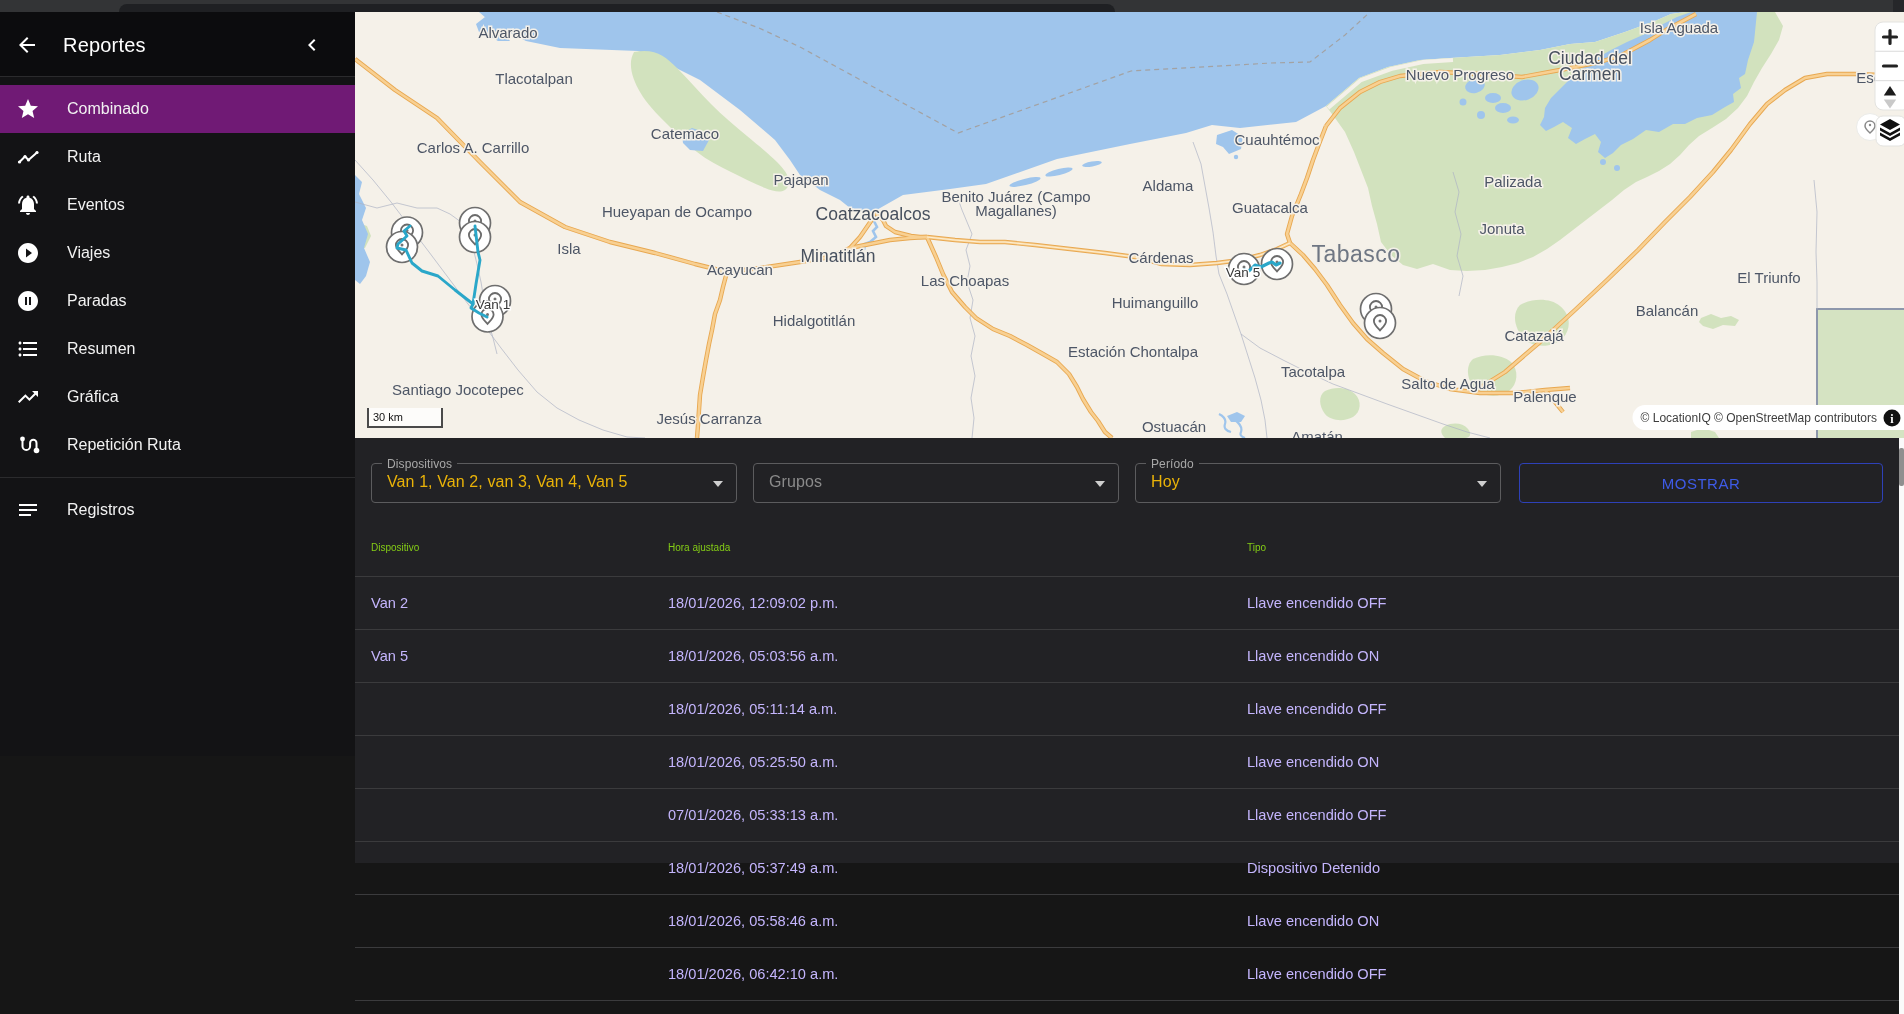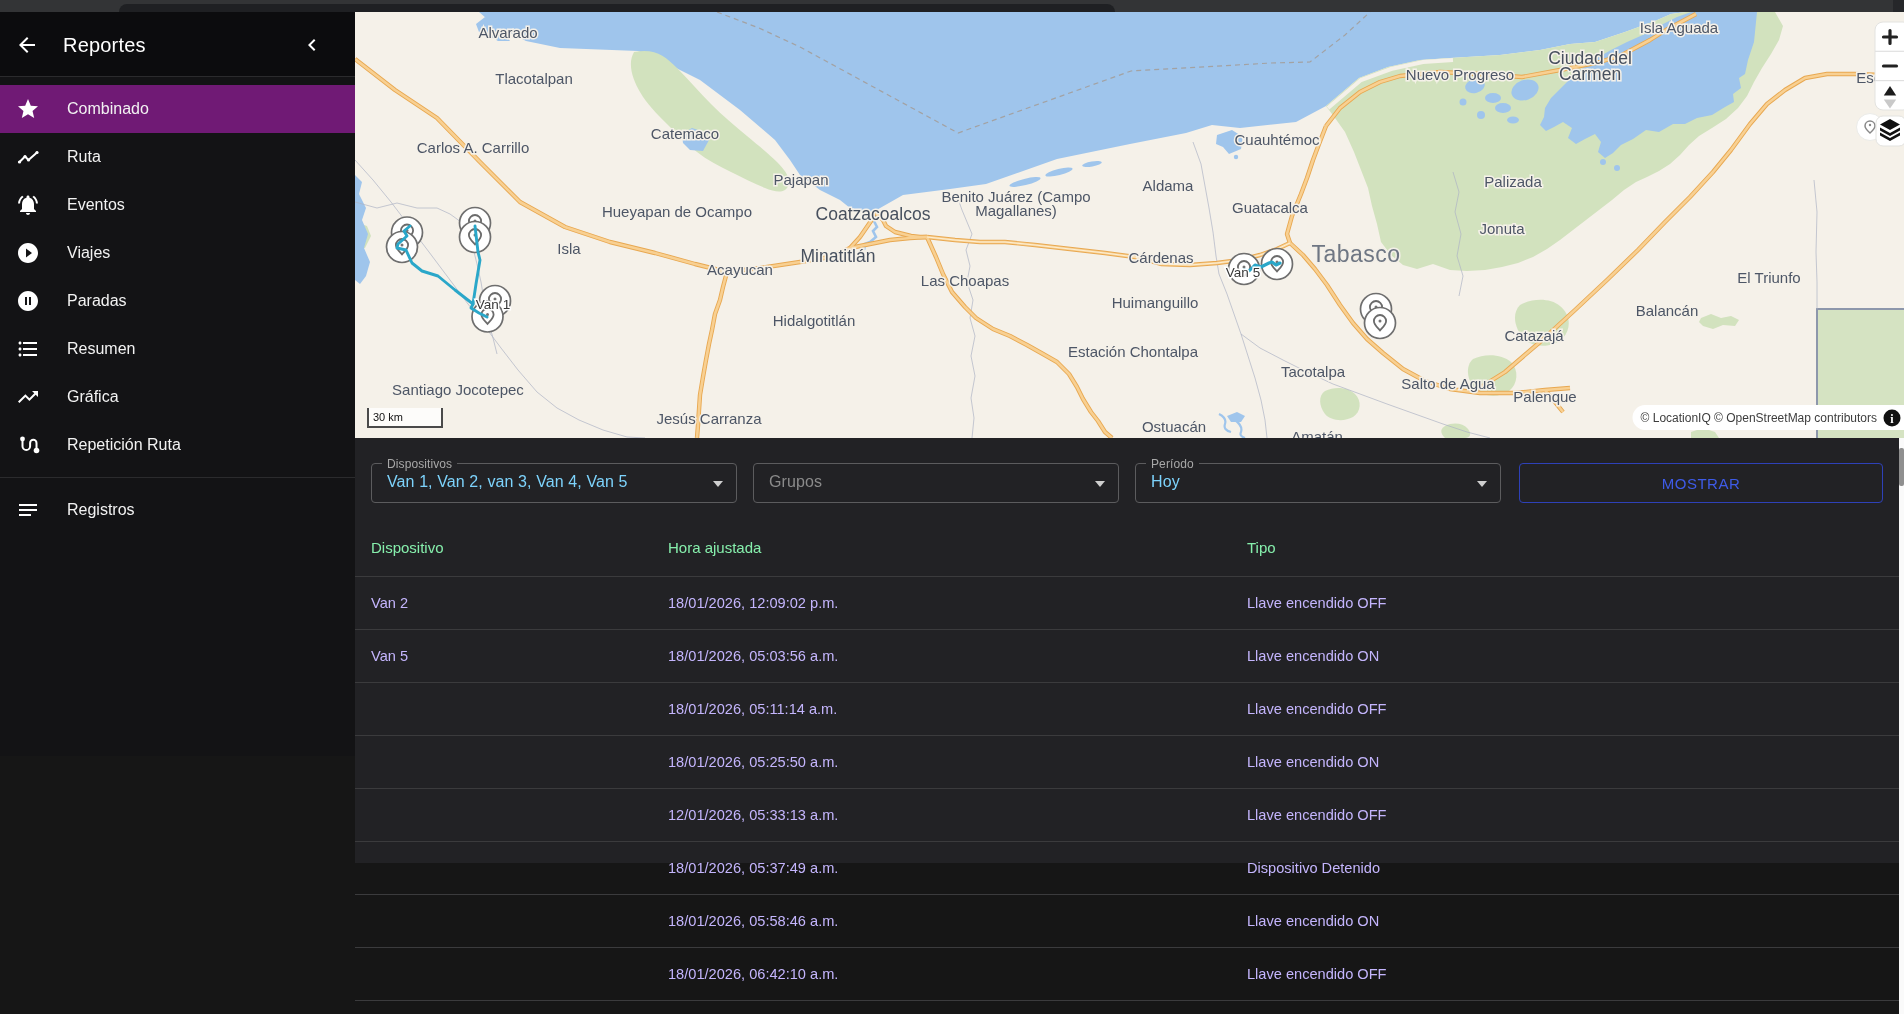--- a/index.html
+++ b/index.html
@@ -10,25 +10,25 @@
 #sbheader { height:65px; background:#0c0c0e; border-bottom:1px solid #2b2b2d; position:relative; }
 #sbheader .title { position:absolute; left:63px; top:22px; font-size:20px; color:#fff; letter-spacing:0.2px; }
 .navlist { padding-top:8px; }
 .navitem { height:48px; display:flex; align-items:center; color:#f2f2f2; font-size:16px; }
 .navitem .ic { width:24px; height:24px; margin-left:16px; margin-right:27px; flex:none; }
 .navitem.sel { background:#701a75; }
 .sbdivider { border-top:1px solid #2b2b2d; margin:8px 0; }
 #panel { position:absolute; left:355px; top:438px; width:1549px; height:425px; background:#222225;padding-left:24px; }
 .selbox { position:absolute; top:25px; height:40px; border:1px solid #5c5c5e; border-radius:4px; }
 .selbox .lab { position:absolute; left:10px; top:-7px; padding:0 5px; background:#222225; font-size:12px; color:#a8a8a8; letter-spacing:0.1px; }
-.selbox .val { position:absolute; left:15px; top:9px; font-size:16px; color:#7dd3fc; letter-spacing:0.1px; }
+.selbox .val { position:absolute; left:15px; top:9px; font-size:16px; color:#eab308; letter-spacing:0.1px; }
 .selbox .arr { position:absolute; right:13px; top:17px; width:0; height:0; border-left:5px solid transparent; border-right:5px solid transparent; border-top:6px solid #cfcfcf; }
 #btn { position:absolute; left:1164px; top:25px; width:364px; height:40px; border:1px solid #2e41b8; border-radius:4px; color:#3e5be8; font-size:15px; letter-spacing:0.5px; display:flex; align-items:center; justify-content:center; }
 table.rep { position:absolute; left:0; top:82px; width:1544px; border-collapse:collapse; }
-table.rep th { text-align:left; font-weight:normal; font-size:15px; color:#86efac; height:56px; padding:0 16px; }
+table.rep th { text-align:left; font-weight:normal; font-size:10px; color:#84cc16; height:56px; padding:0 16px; }
 table.rep td { font-size:14.6px; color:#c4b5fd; height:53px; padding:0 16px; border-top:1px solid #3b3b3d; }
 table.rep .c1 { width:297px; }
 table.rep .c2 { width:579px; }
 #scrolltrack { position:absolute; left:1899px; top:437px; width:5px; height:577px; background:#fafafa; }
 #scrollthumb { position:absolute; left:1899px; top:448px; width:5px; height:38px; background:#8f8f8f; border-radius:2px; }
 #map { position:absolute; left:355px; top:12px; width:1549px; height:426px; }
 </style>
 </head>
 <body>
 <div id="topbar">
@@ -122,21 +122,21 @@
           <td>18/01/2026, 05:11:14 a.m.</td>
           <td>Llave encendido OFF</td>
         </tr>
     <tr>
           <td></td>
           <td>18/01/2026, 05:25:50 a.m.</td>
           <td>Llave encendido ON</td>
         </tr>
     <tr>
           <td></td>
-          <td>12/01/2026, 05:33:13 a.m.</td>
+          <td>07/01/2026, 05:33:13 a.m.</td>
           <td>Llave encendido OFF</td>
         </tr>
     <tr>
           <td></td>
           <td>18/01/2026, 05:37:49 a.m.</td>
           <td>Dispositivo Detenido</td>
         </tr>
     <tr>
           <td></td>
           <td>18/01/2026, 05:58:46 a.m.</td>

